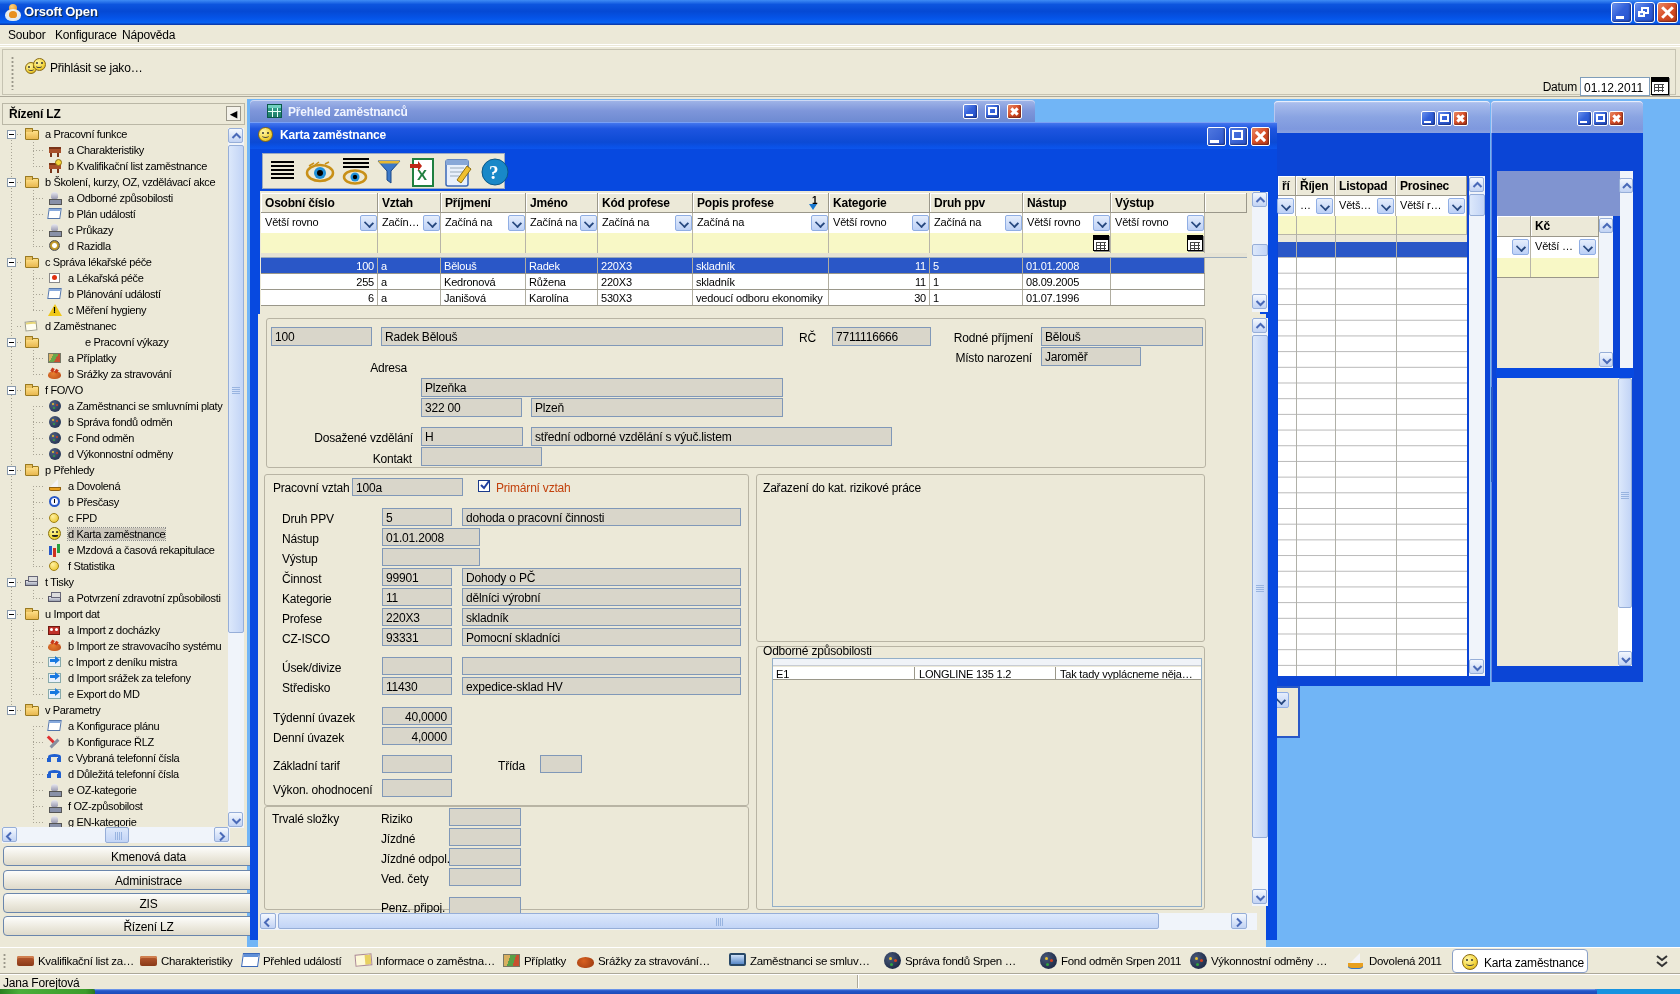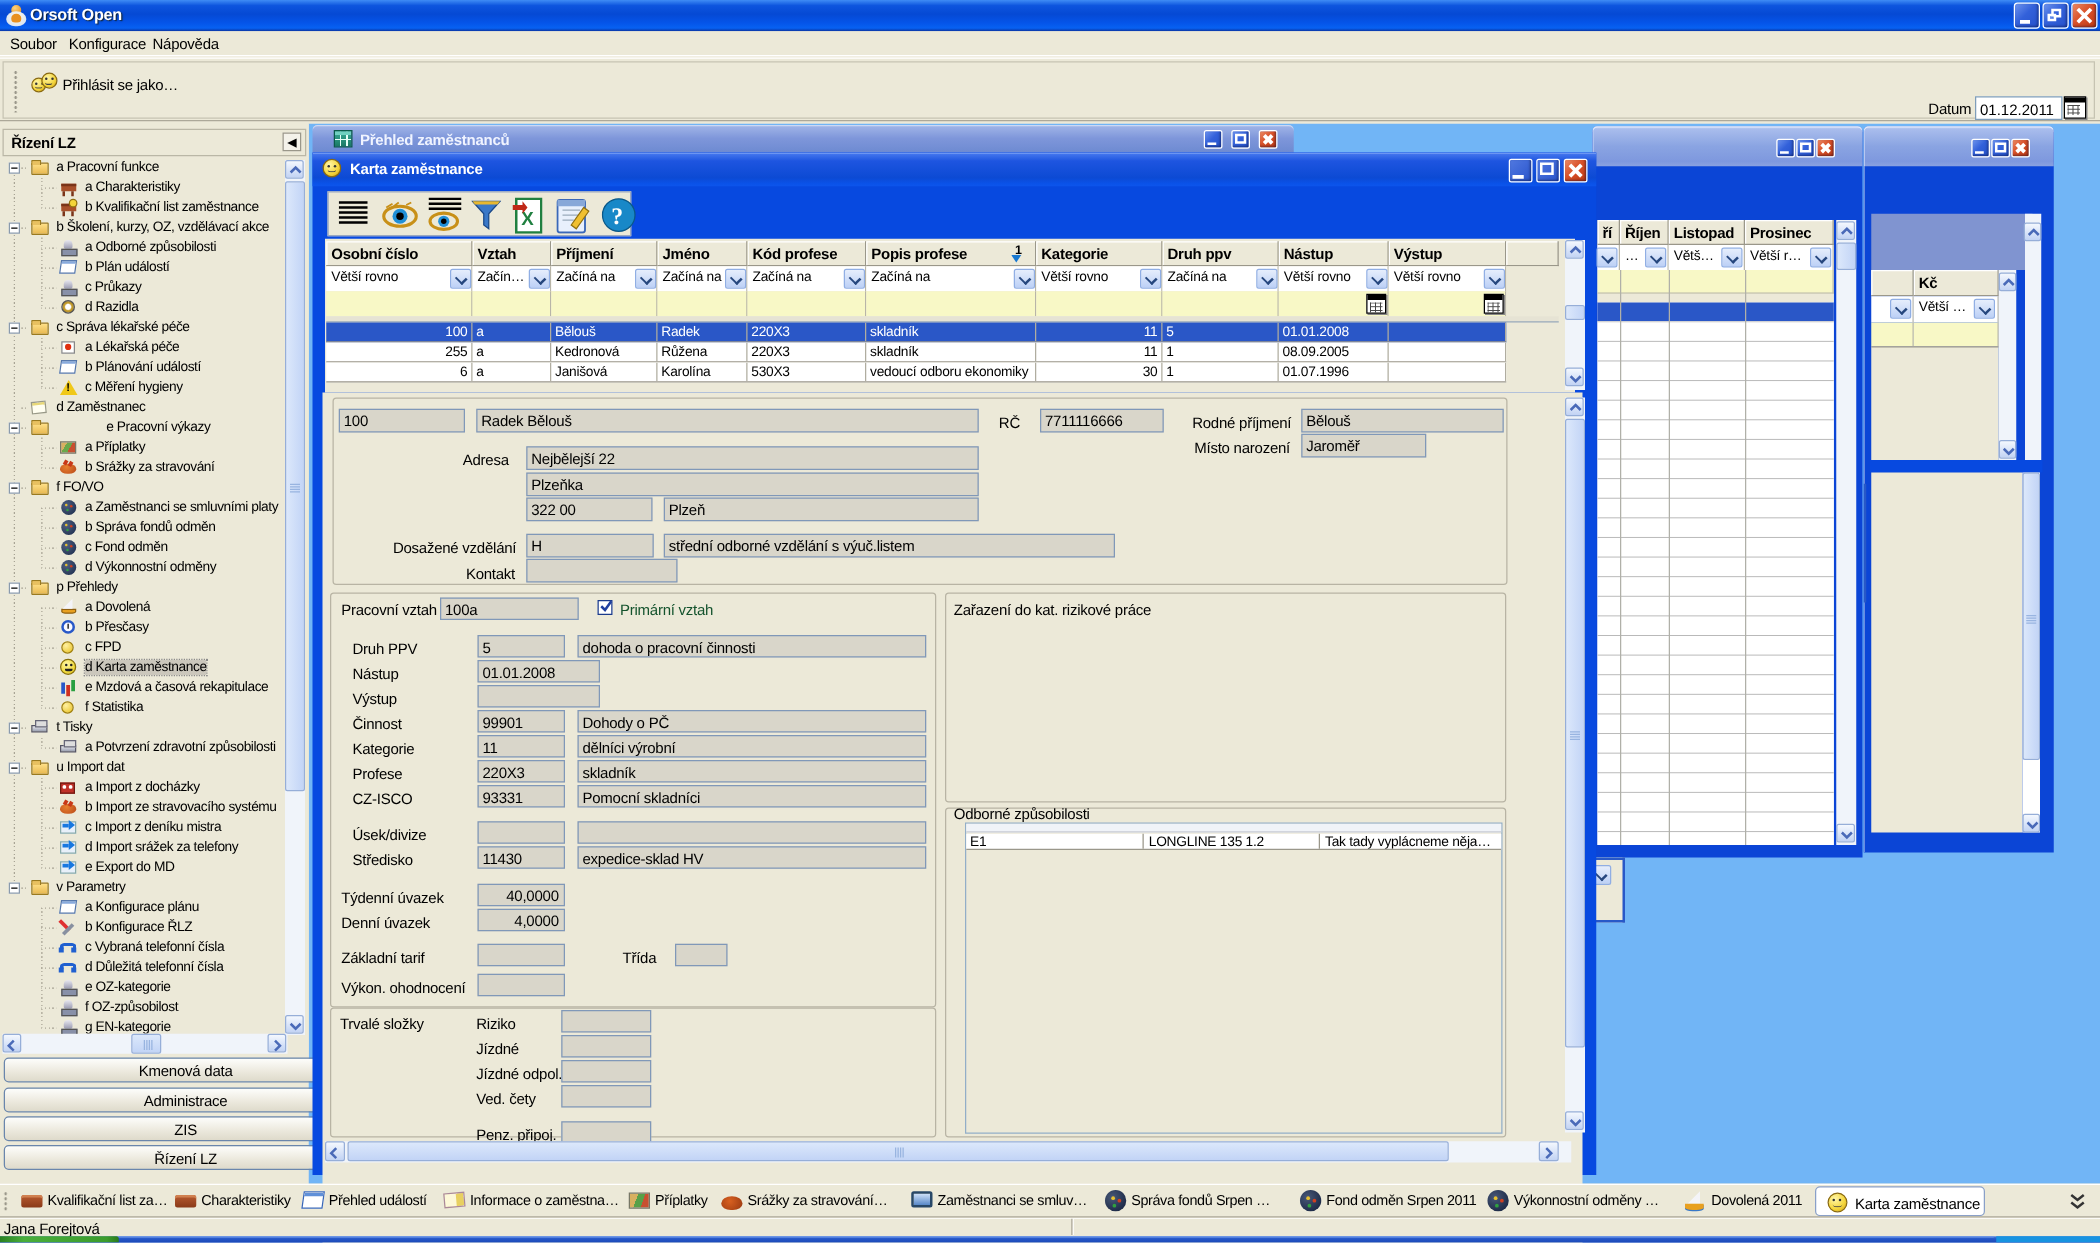--- a/index.html
+++ b/index.html
@@ -783,38 +783,37 @@
 <div class="gbox" style="left:8px;top:4px;width:940px;height:150px;"></div>
 <div class="ffield" style="left:13px;top:13px;width:101px;height:19px;">100</div>
 <div class="ffield" style="left:123px;top:13px;width:402px;height:19px;">Radek Bělouš</div>
 <div class="flab" style="left:530px;top:17px;width:28px;text-align:right;">RČ</div>
 <div class="ffield" style="left:574px;top:13px;width:99px;height:19px;">7711116666</div>
 <div class="flab" style="left:665px;top:17px;width:110px;text-align:right;">Rodné příjmení</div>
 <div class="ffield" style="left:783px;top:13px;width:162px;height:19px;">Bělouš</div>
 <div class="flab" style="left:664px;top:37px;width:110px;text-align:right;">Místo narození</div>
 <div class="ffield" style="left:783px;top:33px;width:100px;height:19px;">Jaroměř</div>
 <div class="flab" style="left:99px;top:47px;width:50px;text-align:right;">Adresa</div>
-<div class="ffield" style="left:163px;top:43px;width:362px;height:19px;">Nejbělejší 22</div>
 <div class="ffield" style="left:163px;top:64px;width:362px;height:19px;">Plzeňka</div>
 <div class="ffield" style="left:163px;top:84px;width:101px;height:19px;">322 00</div>
 <div class="ffield" style="left:273px;top:84px;width:252px;height:19px;">Plzeň</div>
 <div class="flab" style="left:35px;top:117px;width:120px;text-align:right;">Dosažené vzdělání</div>
 <div class="ffield" style="left:163px;top:113px;width:102px;height:19px;">H</div>
 <div class="ffield" style="left:273px;top:113px;width:361px;height:19px;">střední odborné vzdělání s výuč.listem</div>
 <div class="flab" style="left:94px;top:138px;width:60px;text-align:right;">Kontakt</div>
 <div class="ffield" style="left:163px;top:133px;width:121px;height:19px;"></div>
 <div class="gbox" style="left:6px;top:160px;width:485px;height:332px;"></div>
 <div class="flab" style="left:15px;top:167px;">Pracovní vztah</div>
 <div class="ffield" style="left:94px;top:164px;width:111px;height:18px;">100a</div>
 <div class="abs" style="left:220px;top:166px;width:12px;height:12px;background:#fff;border:1px solid #1a3a8a;">
         <svg width="12" height="12" style="position:absolute;left:0;top:-2px;">
           <path d="M2 6 L5 9 L10 2" stroke="#2040a0" stroke-width="2" fill="none"></path>
         </svg>
       </div>
-<div class="flab" style="left:238px;top:167px;color:#14532d;">Primární vztah</div>
+<div class="flab" style="left:238px;top:167px;color:#c2410c;">Primární vztah</div>
 <div class="flab" style="left:24px;top:198px;">Druh PPV</div>
 <div class="ffield" style="left:124px;top:194px;width:70px;height:18px;">5</div>
 <div class="ffield" style="left:204px;top:194px;width:279px;height:18px;">dohoda o pracovní činnosti</div>
 <div class="flab" style="left:24px;top:218px;">Nástup</div>
 <div class="ffield" style="left:124px;top:214px;width:98px;height:18px;">01.01.2008</div>
 <div class="flab" style="left:24px;top:238px;">Výstup</div>
 <div class="ffield" style="left:124px;top:234px;width:98px;height:18px;"></div>
 <div class="flab" style="left:24px;top:258px;">Činnost</div>
 <div class="ffield" style="left:124px;top:254px;width:70px;height:18px;">99901</div>
 <div class="ffield" style="left:204px;top:254px;width:279px;height:18px;">Dohody o PČ</div>

